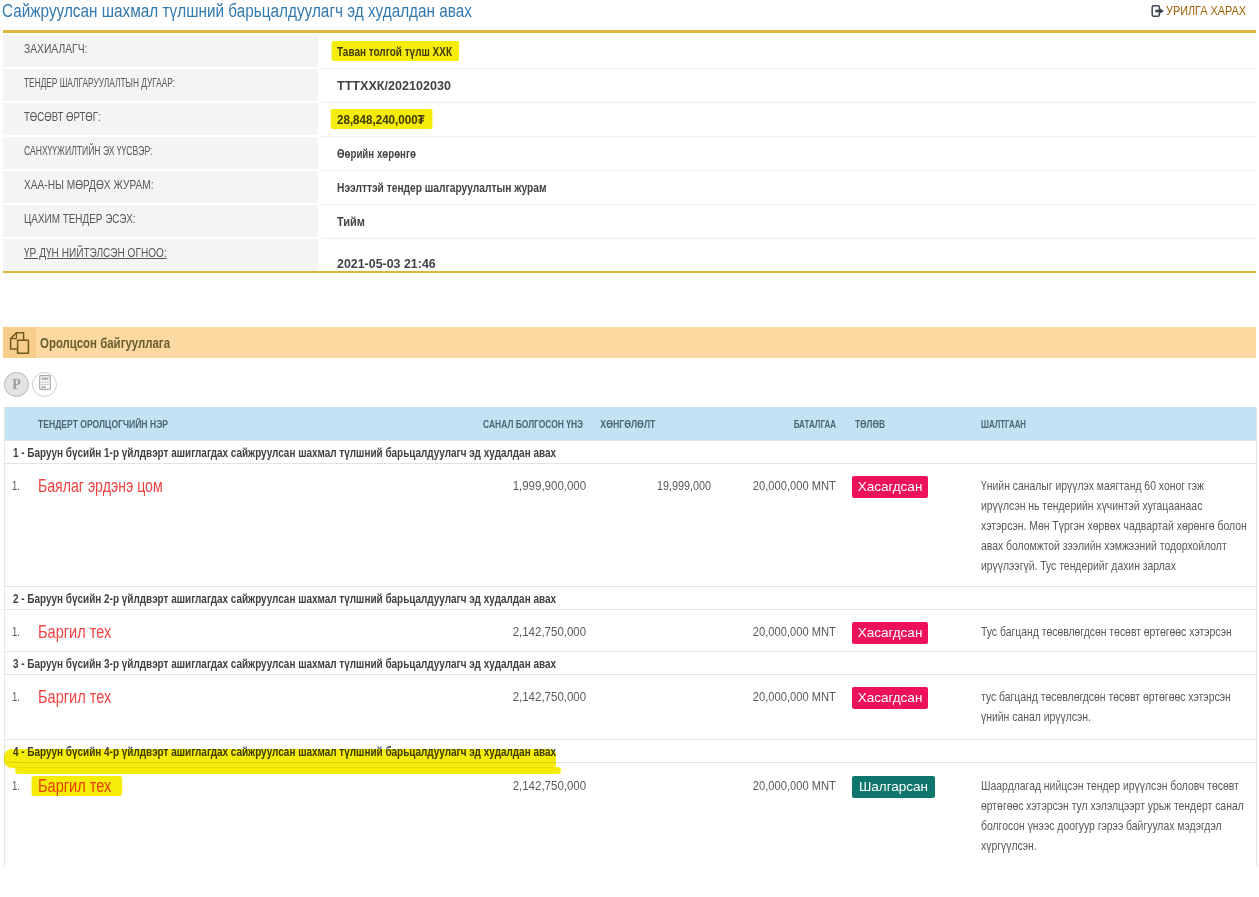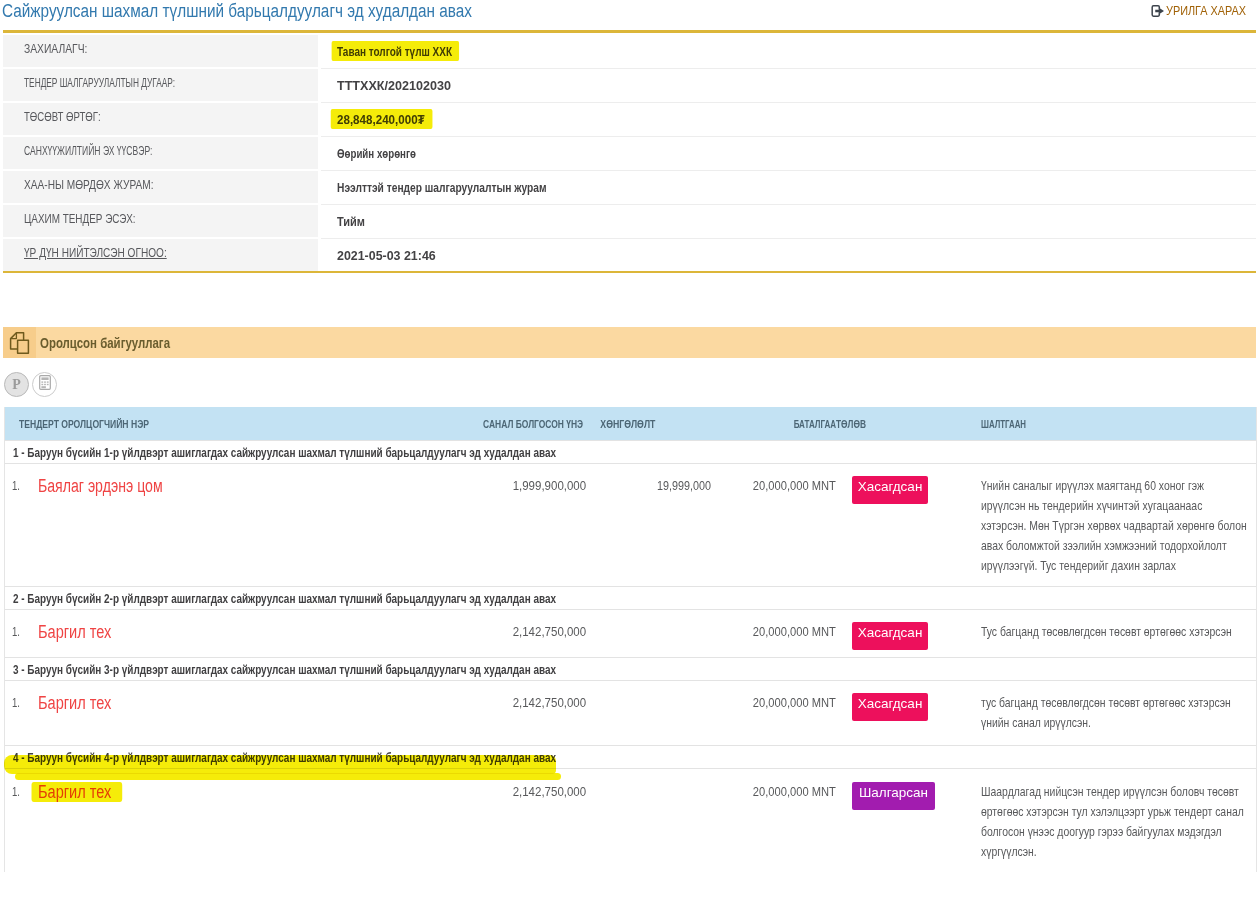--- a/index.html
+++ b/index.html
@@ -23,21 +23,21 @@
   .info-row { display:flex; height:34px; }
   .info-label { width:315px; background:#f4f4f4; border-bottom:2px solid #fff;
     display:flex; align-items:center; padding-left:21px; padding-bottom:6px;
     font-size:13px; color:#57585c; }
   .info-gap { width:3px; background:#fff; }
   .info-value { flex:1; background:#fff; border-bottom:1px solid #ededed;
     display:flex; align-items:center; padding-left:16px;
     font-size:13px; font-weight:bold; color:#434244; }
   .info-row:last-child { height:32px; }
   .info-row:last-child .info-label { border-bottom:none;text-decoration:underline; }
-  .info-row:last-child .info-value { border-bottom:none; }
+  .info-row:last-child .info-value { border-bottom:none;align-items:flex-end; }
 
   .hl-wrap { position:relative; display:inline-block; }
   .hl-overlay { position:absolute; left:-7px; right:-9px; top:-3px; bottom:-2px;
     background:#f5ec09; mix-blend-mode:multiply; border-radius:2px; pointer-events:none; }
 
   
   .section-band { position:absolute; left:3px; top:327px; width:1253px; height:31px;
     background:#fbd9a1; display:flex; align-items:center; }
   .section-icon-box { width:33px; height:31px; background:#f7cd8b; flex:none;
     display:flex; align-items:center; justify-content:center; }
@@ -49,25 +49,25 @@
     align-items:center; justify-content:center; }
   .circle-btn.pdf { background:#e3e3e3; border:1px solid #b9b9b9; }
   .circle-btn.calc { background:#fff; border:1px solid #cccccc; }
   .p-letter { font-family:"Liberation Serif", serif; font-size:14px; font-weight:bold; color:#9b9b9b; }
 
   
   .ptable { position:absolute; left:4px; top:407px; width:1253px;
     border-left:1px solid #e5e5e5; border-right:1px solid #e5e5e5; }
   .p-header { height:33px; background:#c3e2f3; display:flex; align-items:center; }
   .ph-cell { font-size:11px; font-weight:bold; color:#4c6675; flex:none; }
-  .ph-name  { width:273px; padding-left:14px; }
+  .ph-name  { width:273px; padding-left:33px; }
   .ph-price { width:308px; text-align:right; padding-right:3px; }
   .ph-disc  { width:125px; }
   .ph-guar  { width:125px; text-align:right; }
-  .ph-stat  { width:145px; }
+  .ph-stat  { width:145px; padding-left:19px; }
   .ph-reas  { width:275px; }
 
   .col-num   { width:33px;  padding-left:7px; flex:none; }
   .col-name  { width:240px; flex:none; }
   .col-price { width:308px; text-align:right; flex:none; }
   .col-disc  { width:125px; text-align:right; flex:none; }
   .col-guar  { width:125px; text-align:right; flex:none; }
   .col-stat  { width:145px; padding-left:16px; flex:none; }
   .col-reas  { width:275px; flex:none; }
 
@@ -77,24 +77,24 @@
   .data-row { display:flex; padding:12px 0 10px 0; font-size:13px; color:#58595b; }
   .data-row.pb9 { padding-bottom:7px; }
   .data-row.pb12 { padding-bottom:12px; }
   .data-row.pt13 { padding-top:13px; }
   .num { font-size:13px; color:#58595b; line-height:20px; }
   .bidder-link { font-size:18px; color:#ef4444; line-height:20px; text-decoration:none; cursor:pointer;
     position:relative; }
   .money { line-height:20px; }
   .reason { font-size:13px; line-height:20px; color:#58595b; width:335px;
     transform:scaleX(0.8); transform-origin:0 0; }
-  .badge { display:block; font-size:13.5px; color:#fff; height:28px; line-height:22px;
+  .badge { display:block; font-size:13.5px; color:#fff; height:22px; line-height:22px;
     text-align:center; border-radius:2px; }
   .badge.rejected { background:#ed105c; width:76px; }
-  .badge.selected { background:#a21caf; width:83px; }
+  .badge.selected { background:#0f766e; width:83px; }
 
   
   .marker-overlay { position:absolute; background:#f5ec09; mix-blend-mode:multiply;
     pointer-events:none; }
   .m-grp { left:-1px; top:8px; width:553px; height:26px; background:none; mix-blend-mode:normal; }
   .m-grp::before { content:""; position:absolute; left:0; top:0.5px; width:552px; height:19px;
     background:#f5ec09; mix-blend-mode:multiply; border-radius:8px 6px 4px 8px; }
   .m-grp::after { content:""; position:absolute; left:11px; top:18.5px; width:546px; height:7.5px;
     background:#f5ec09; mix-blend-mode:multiply; border-radius:4px; }
   .m-link { left:-8px; top:0px; right:-13px; bottom:0px; border-radius:3px; }

